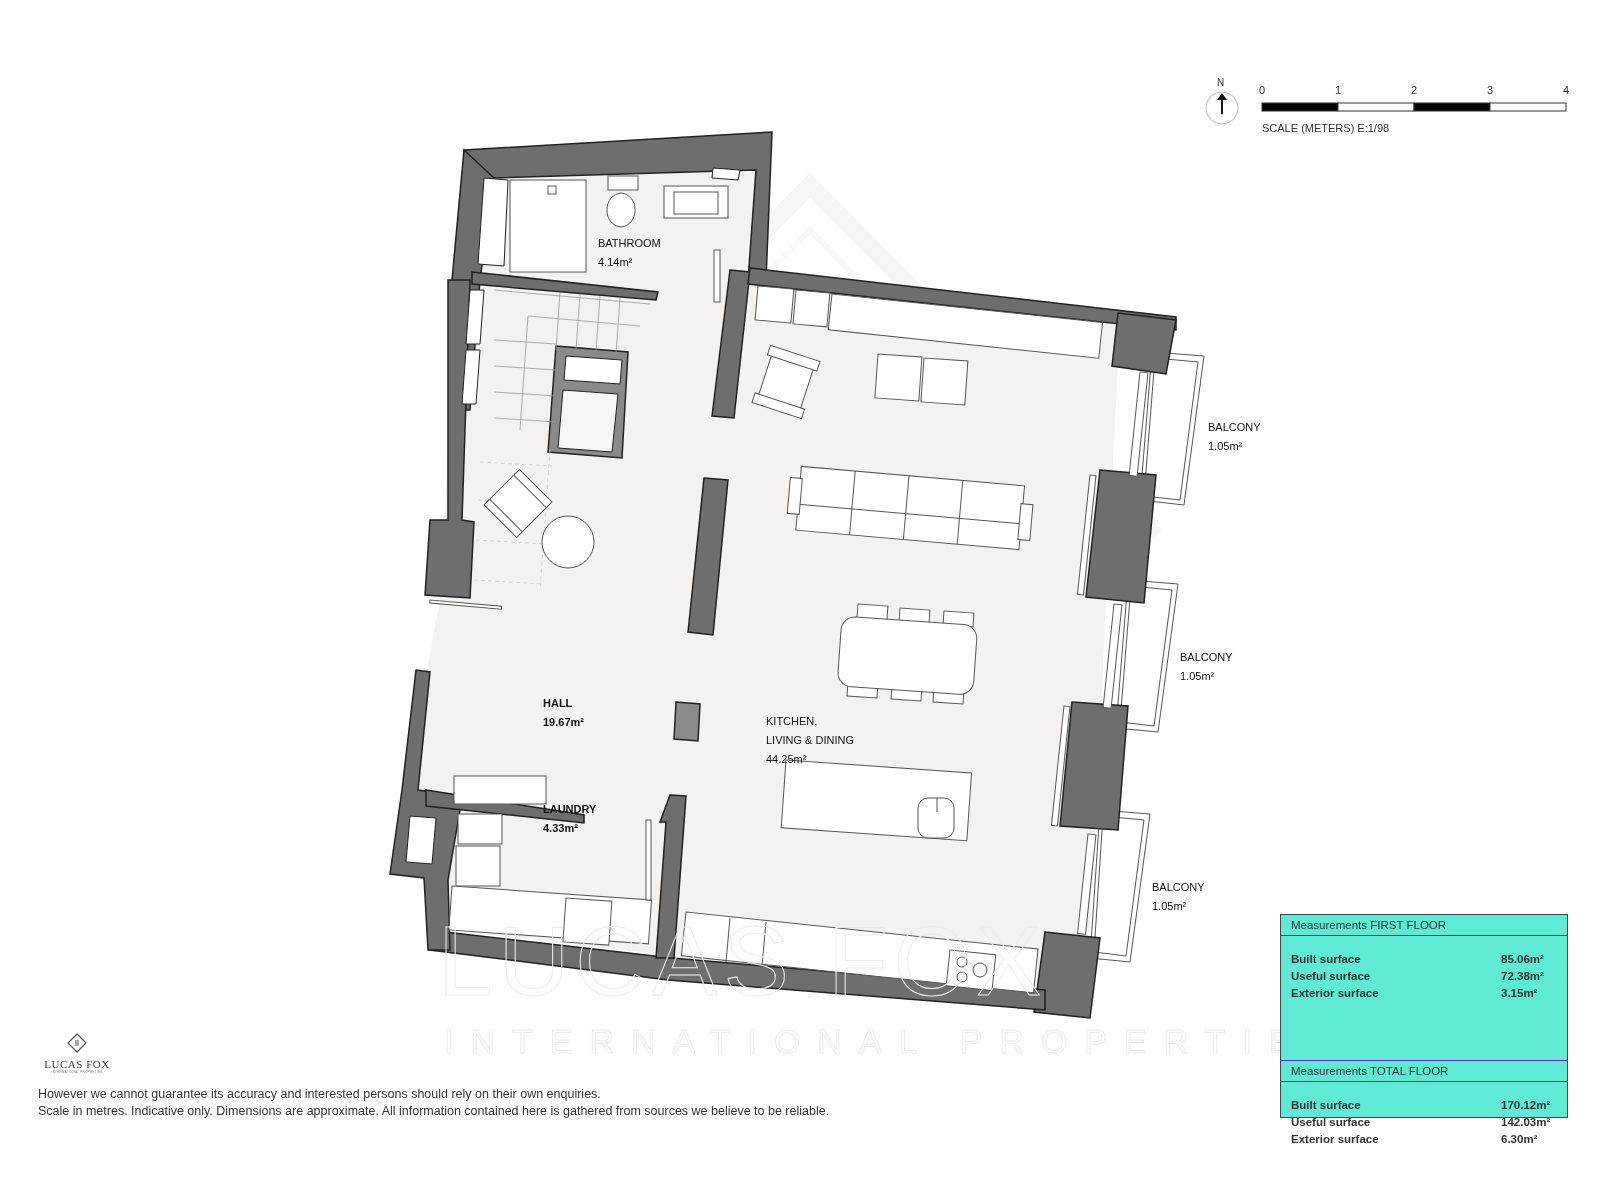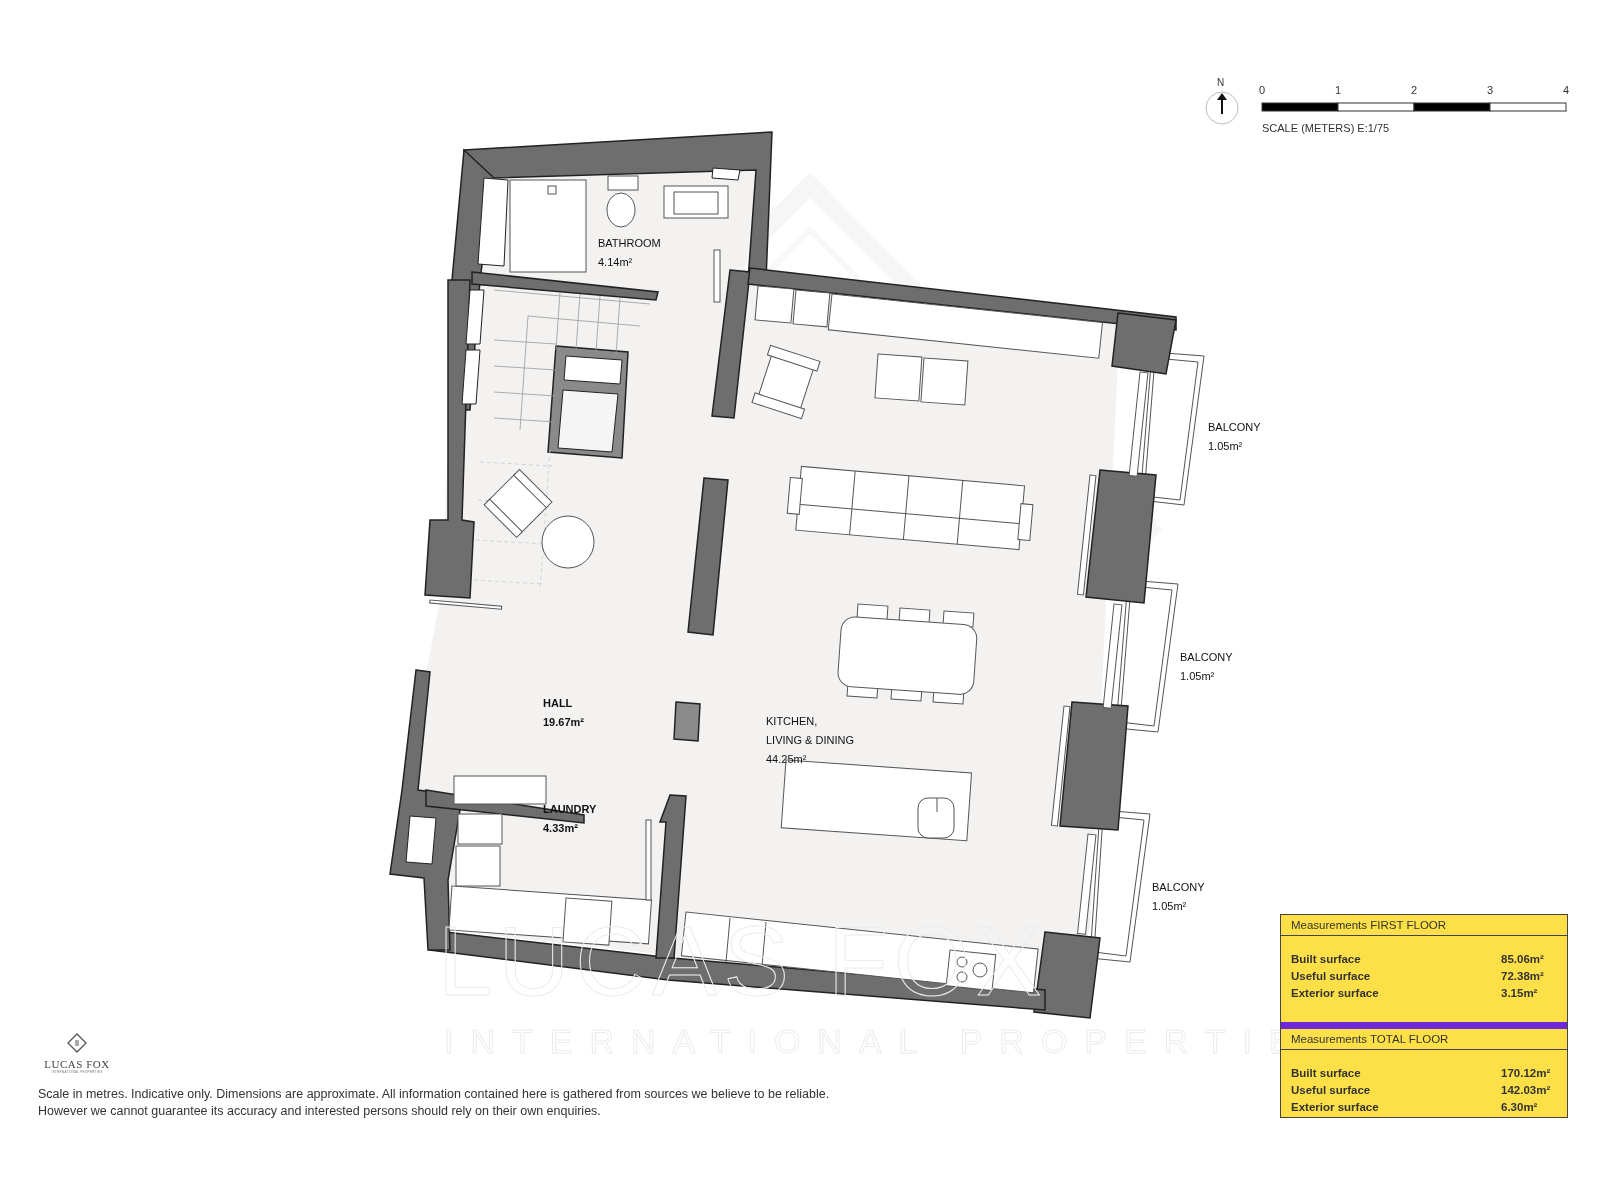--- a/index.html
+++ b/index.html
@@ -3,27 +3,27 @@
 <meta charset="utf-8">
 <style>
   html,body{margin:0;padding:0;background:#ffffff;}
   body{width:1600px;height:1200px;position:relative;overflow:hidden;font-family:"Liberation Sans",sans-serif;color:#1a1a1a;}
   .abs{position:absolute;}
   svg.plan{position:absolute;left:0;top:0;}
   .room-label{position:absolute;font-size:11px;line-height:19px;color:#111;white-space:nowrap;}
   .room-label .area{display:block;}
   .scale-label{font-size:11px;color:#333;}
   .tick{position:absolute;font-size:11px;color:#333;top:84px;}
-  .meas{position:absolute;left:1280px;top:914px;width:286px;height:202px;border:1px solid #444;background:#fde047;font-size:11.5px;color:#333;}
+  .meas{position:absolute;left:1280px;top:914px;width:286px;height:202px;border:1px solid #444;background:#5eead4;font-size:11.5px;color:#333;}
   .meas .hdr{border-bottom:1px solid #444;padding:3px 10px;height:14px;line-height:14px;}
   .meas .sec{position:relative;height:86px;font-weight:bold;}
   .meas .row{position:absolute;left:10px;right:10px;height:17px;line-height:17px;}
   .meas .row .k{position:absolute;left:0;}
   .meas .row .v{position:absolute;left:210px;}
-  .meas .divider{border-top:7px solid #6d28d9;}
+  .meas .divider{border-top:1px solid #6d28d9;margin-top:38px;}
   .disclaimer{position:absolute;left:38px;top:1086px;font-size:12.5px;line-height:17px;color:#333;width:900px;}
   .logo{position:absolute;left:38px;top:1032px;width:78px;text-align:center;}
   .logo .name{font-family:"Liberation Serif",serif;font-size:11px;color:#444;letter-spacing:0.5px;}
   .logo .sub{font-size:3px;color:#777;letter-spacing:0.3px;}
   .watermark-text{position:absolute;font-family:"Liberation Sans",sans-serif;color:transparent;-webkit-text-stroke:1px #ececec;white-space:nowrap;}
 </style>
 </head>
 <body>
 
 <svg class="plan" width="1600" height="1200" viewBox="0 0 1600 1200">
@@ -204,21 +204,21 @@
 <div class="watermark-text" style="left:438px;top:905px;font-size:98px;letter-spacing:6px;">LUCAS FOX</div>
 <div class="watermark-text" style="left:444px;top:1022px;font-size:34px;letter-spacing:17px;">INTERNATIONAL PROPERTIES</div>
 
 <div class="abs" style="left:1217px;top:77px;font-size:10px;color:#333;">N</div>
 
 <div class="tick" style="left:1259px;">0</div>
 <div class="tick" style="left:1335px;">1</div>
 <div class="tick" style="left:1411px;">2</div>
 <div class="tick" style="left:1487px;">3</div>
 <div class="tick" style="left:1563px;">4</div>
-<div class="abs scale-label" style="left:1262px;top:122px;">SCALE (METERS) E:1/75</div>
+<div class="abs scale-label" style="left:1262px;top:122px;">SCALE (METERS) E:1/98</div>
 
 <div class="room-label" style="left:598px;top:234px;">
   <span>BATHROOM</span>
   <span class="area">4.14m²</span>
 </div>
 <div class="room-label" style="left:543px;top:694px;font-weight:bold;">
   <span>HALL</span>
   <span class="area">19.67m²</span>
 </div>
 <div class="room-label" style="left:728px;top:712px;margin-left:38px;">
@@ -280,15 +280,15 @@
   <svg width="24" height="22" viewBox="0 0 24 22">
     <polygon points="12,2 21,11 12,20 3,11" fill="none" stroke="#555" stroke-width="1.3"></polygon>
     <line x1="11" y1="8" x2="11" y2="14" stroke="#555" stroke-width="1"></line>
     <line x1="13" y1="8" x2="13" y2="14" stroke="#555" stroke-width="1"></line>
   </svg>
   <div class="name">LUCAS FOX</div>
   <div class="sub">INTERNATIONAL PROPERTIES</div>
 </div>
 
 <div class="disclaimer">
+  <div>However we cannot guarantee its accuracy and interested persons should rely on their own enquiries.</div>
   <div>Scale in metres. Indicative only. Dimensions are approximate. All information contained here is gathered from sources we believe to be reliable.</div>
-  <div>However we cannot guarantee its accuracy and interested persons should rely on their own enquiries.</div>
 </div>
 
 </body></html>

